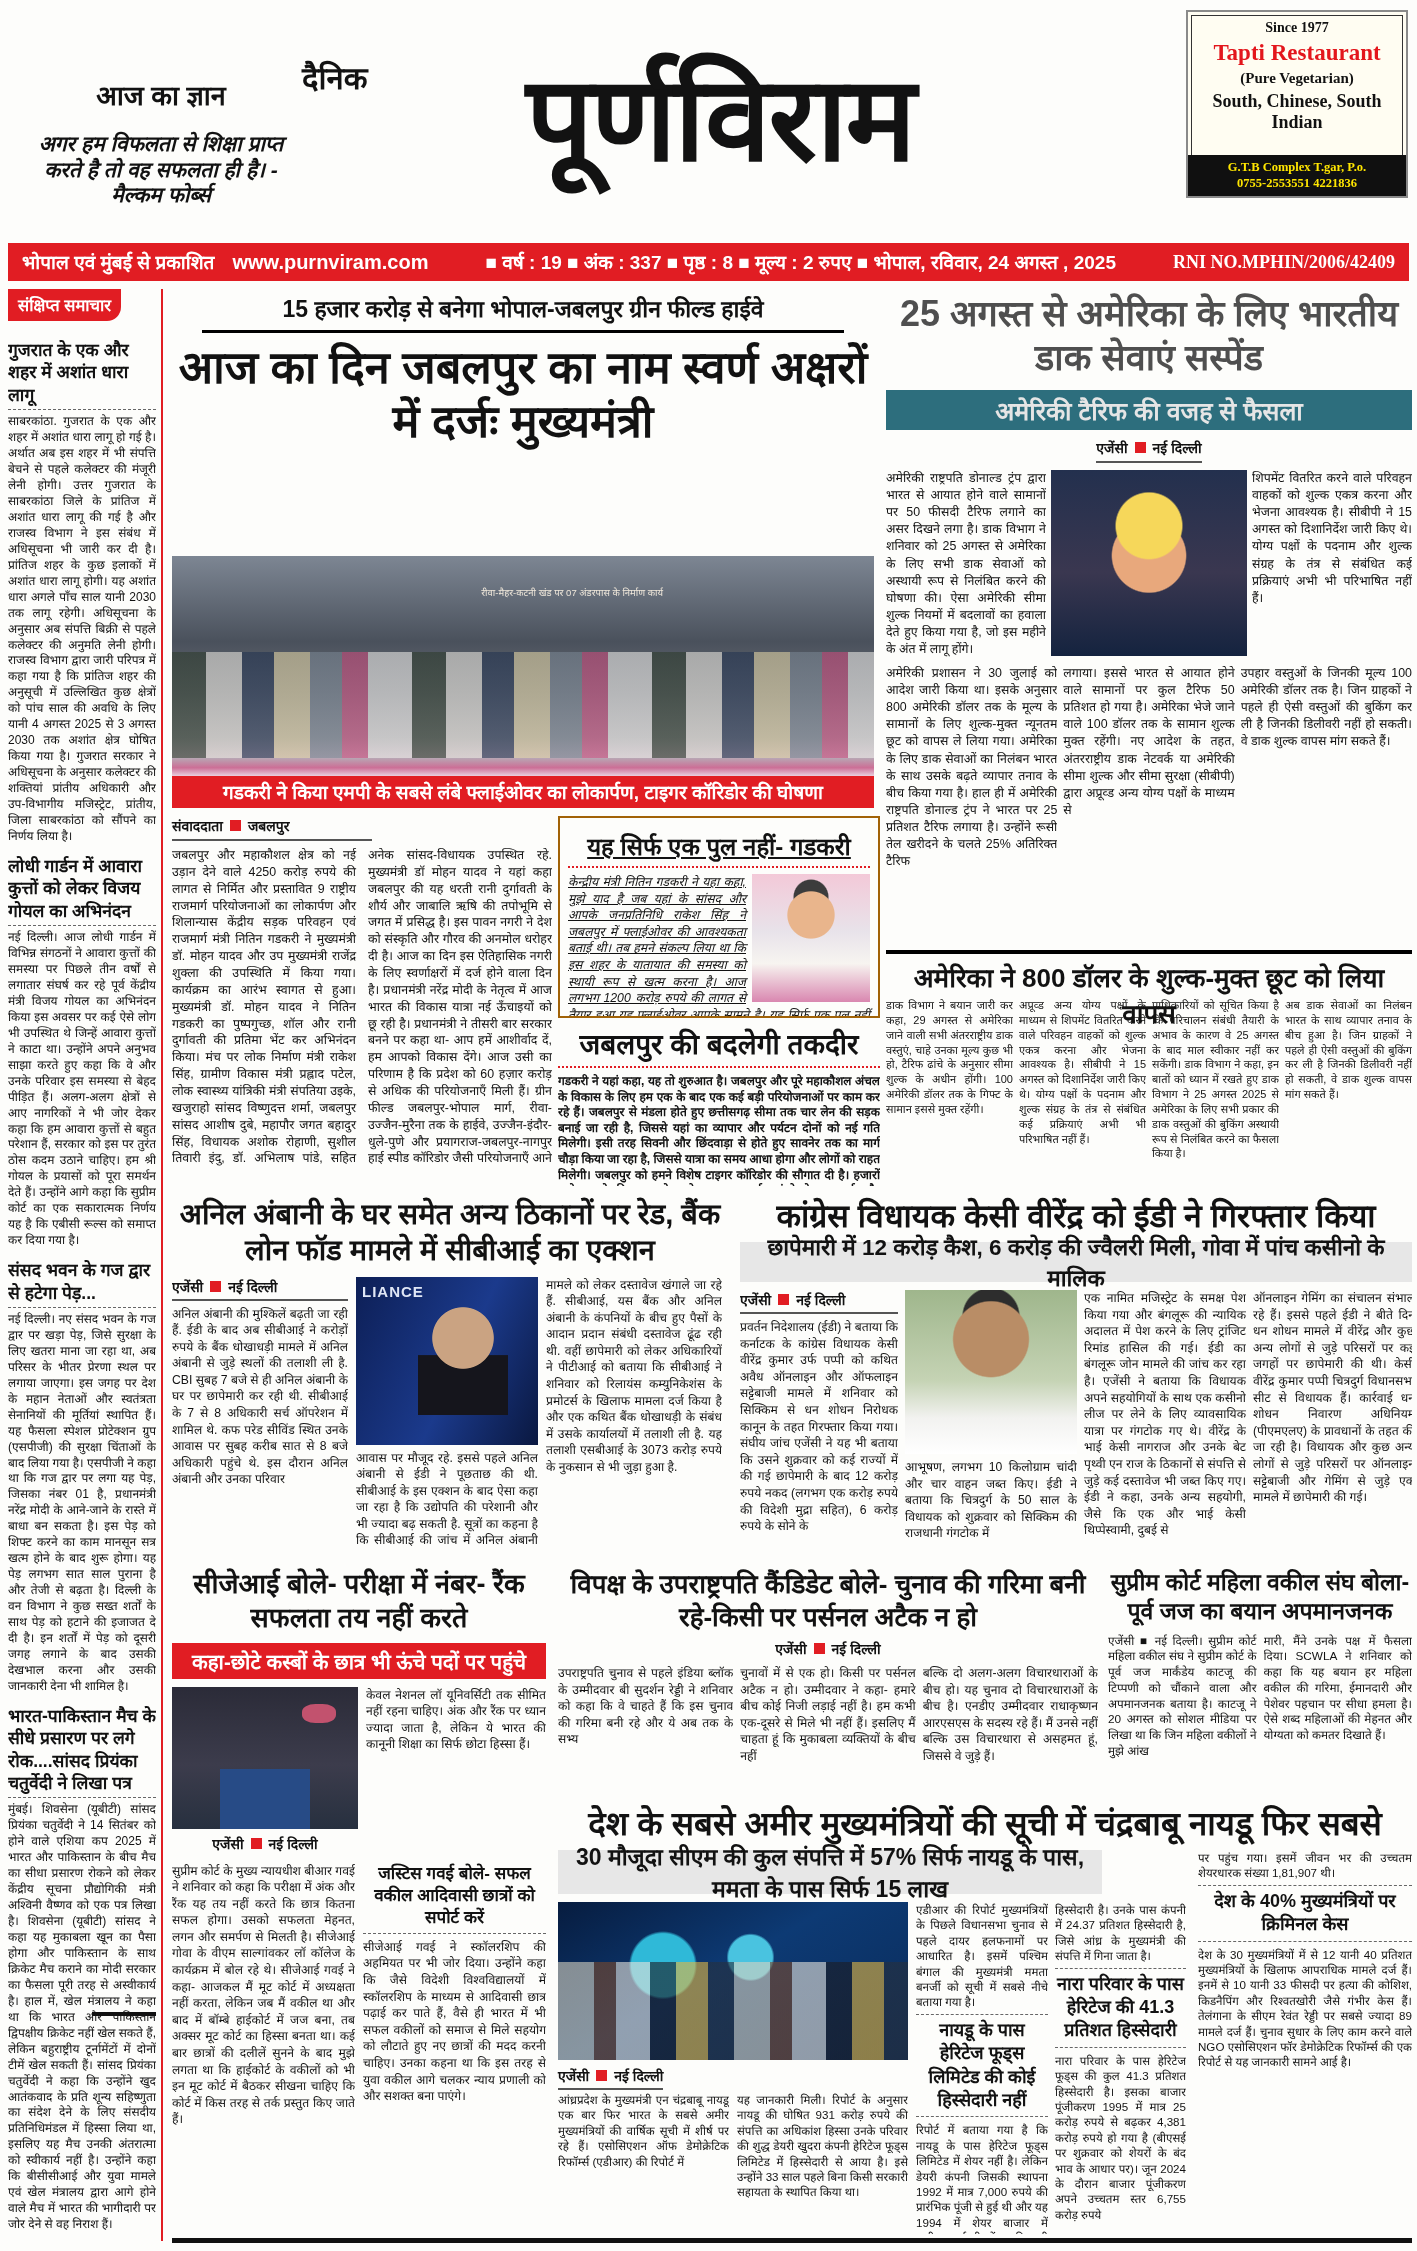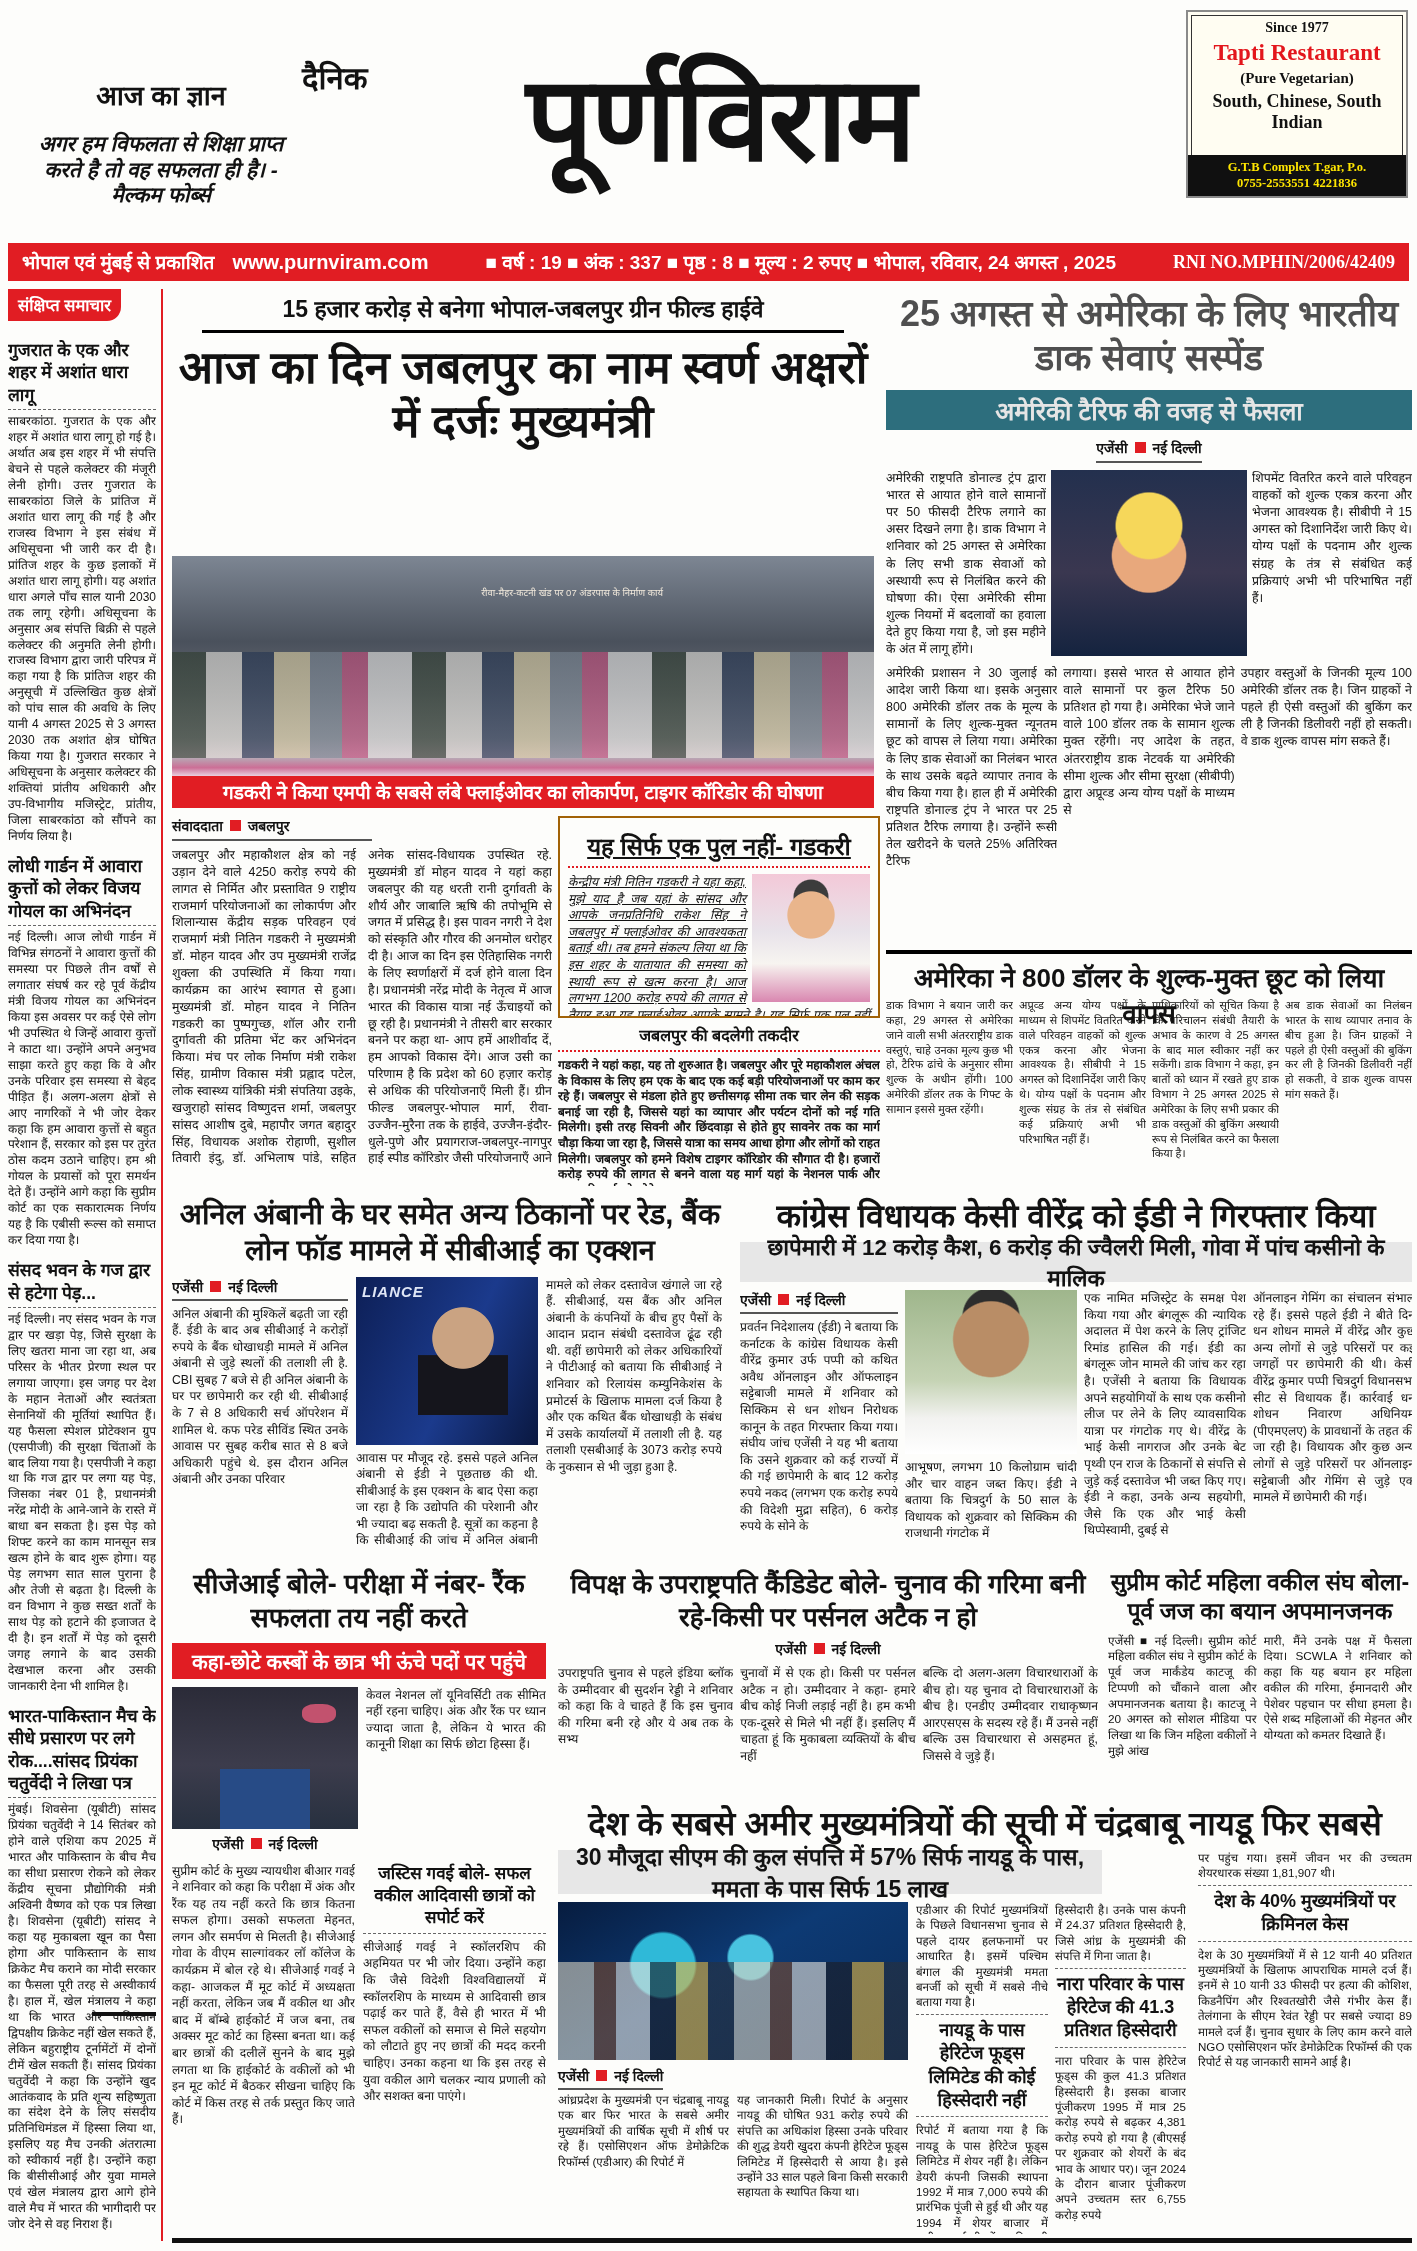--- a/index.html
+++ b/index.html
@@ -68,21 +68,21 @@
   .gad-box{left:558px;top:816px;width:322px;height:202px;border:2px solid #a16207;box-sizing:border-box;padding:11px 8px;text-decoration:underline;}
   .gad-title{font-size:24px;font-weight:800;text-align:center;}
   .dotted-red{border-bottom:2px dotted #e11d23;margin:4px 0 6px;}
   .gad-photo{float:right;width:118px;height:128px;margin:0 0 4px 6px;
       background:radial-gradient(circle at 50% 32%,#e9b58c 0 22%,transparent 23%),
                  radial-gradient(circle at 50% 18%,#3c3c3c 0 14%,transparent 15%),
                  linear-gradient(180deg,#f3c9d8 0%,#e8e3ea 45%,#f7f4f0 70%,#d987b0 100%);}
   .gad-text{font-size:12.3px;font-style:italic;line-height:1.35;}
 
   .takdir{left:558px;top:1024px;width:322px;height:162px;}
-  .takdir h3{font-size:16px;font-weight:800;text-align:center;}
+  .takdir h3{font-size:28px;font-weight:800;text-align:center;}
   .takdir p{font-size:12px;font-weight:700;line-height:1.3;}
 
   
   .us-head{left:886px;top:292px;width:526px;text-align:center;}
   .us-headline{font-size:36px;font-weight:900;color:#4f4f4f;line-height:1.22;}
   .tealbar{margin-top:10px;background:#2d6e7d;color:#e5e5e5;font-size:25px;font-weight:800;
            height:40px;display:flex;align-items:center;justify-content:center;}
   .us-byline{margin-top:8px;}
   .us-byline .inner{display:inline-flex;border-bottom:2px solid #555;padding-bottom:4px;}
   .us-toprow{left:886px;top:470px;width:526px;height:190px;display:grid;grid-template-columns:160px 196px 160px;gap:5px;}
@@ -98,21 +98,21 @@
   .us-botrow div{font-size:11px;line-height:1.35;}
 
   
   .headline-lg{font-weight:900;text-align:center;line-height:1.25;}
   .ambani{left:172px;top:1196px;width:556px;height:364px;}
   .ambani .headline-lg{font-size:29px;}
   .amb-grid{display:grid;grid-template-columns:176px 182px 176px;gap:8px;margin-top:8px;height:272px;}
   .amb-grid .byline{justify-content:flex-start;border-bottom:2px solid #555;padding-bottom:3px;margin-bottom:5px;}
   .col-txt{font-size:12.2px;line-height:1.36;}
   .ambani-photo{height:168px;margin-bottom:5px;background:linear-gradient(115deg,#0d1f56 0%,#1b3a8c 55%,#0a1840 100%);
-      position:relative;color:#dfe6f5;font-style:italic;}
+      position:relative;color:#dfe6f5;}
   .ambani-photo .brand{position:absolute;left:6px;top:6px;font-size:15px;font-weight:800;letter-spacing:1px;}
   .ambani-photo .face{position:absolute;right:30px;top:28px;width:90px;height:110px;
       background:radial-gradient(circle at 50% 30%,#caa382 0 34%,transparent 35%),
                  linear-gradient(180deg,transparent 45%,#15151c 46%);}
 
   .veer{left:740px;top:1196px;width:672px;height:364px;}
   .veer .headline-lg{font-size:32px;}
   .graybar{background:#e7e7e7;font-weight:800;text-align:center;}
   .veer .graybar{font-size:22.5px;height:40px;display:flex;align-items:center;justify-content:center;margin-top:6px;}
   .veer-grid{display:grid;grid-template-columns:158px 172px 162px 162px;gap:7px;margin-top:8px;height:262px;}

